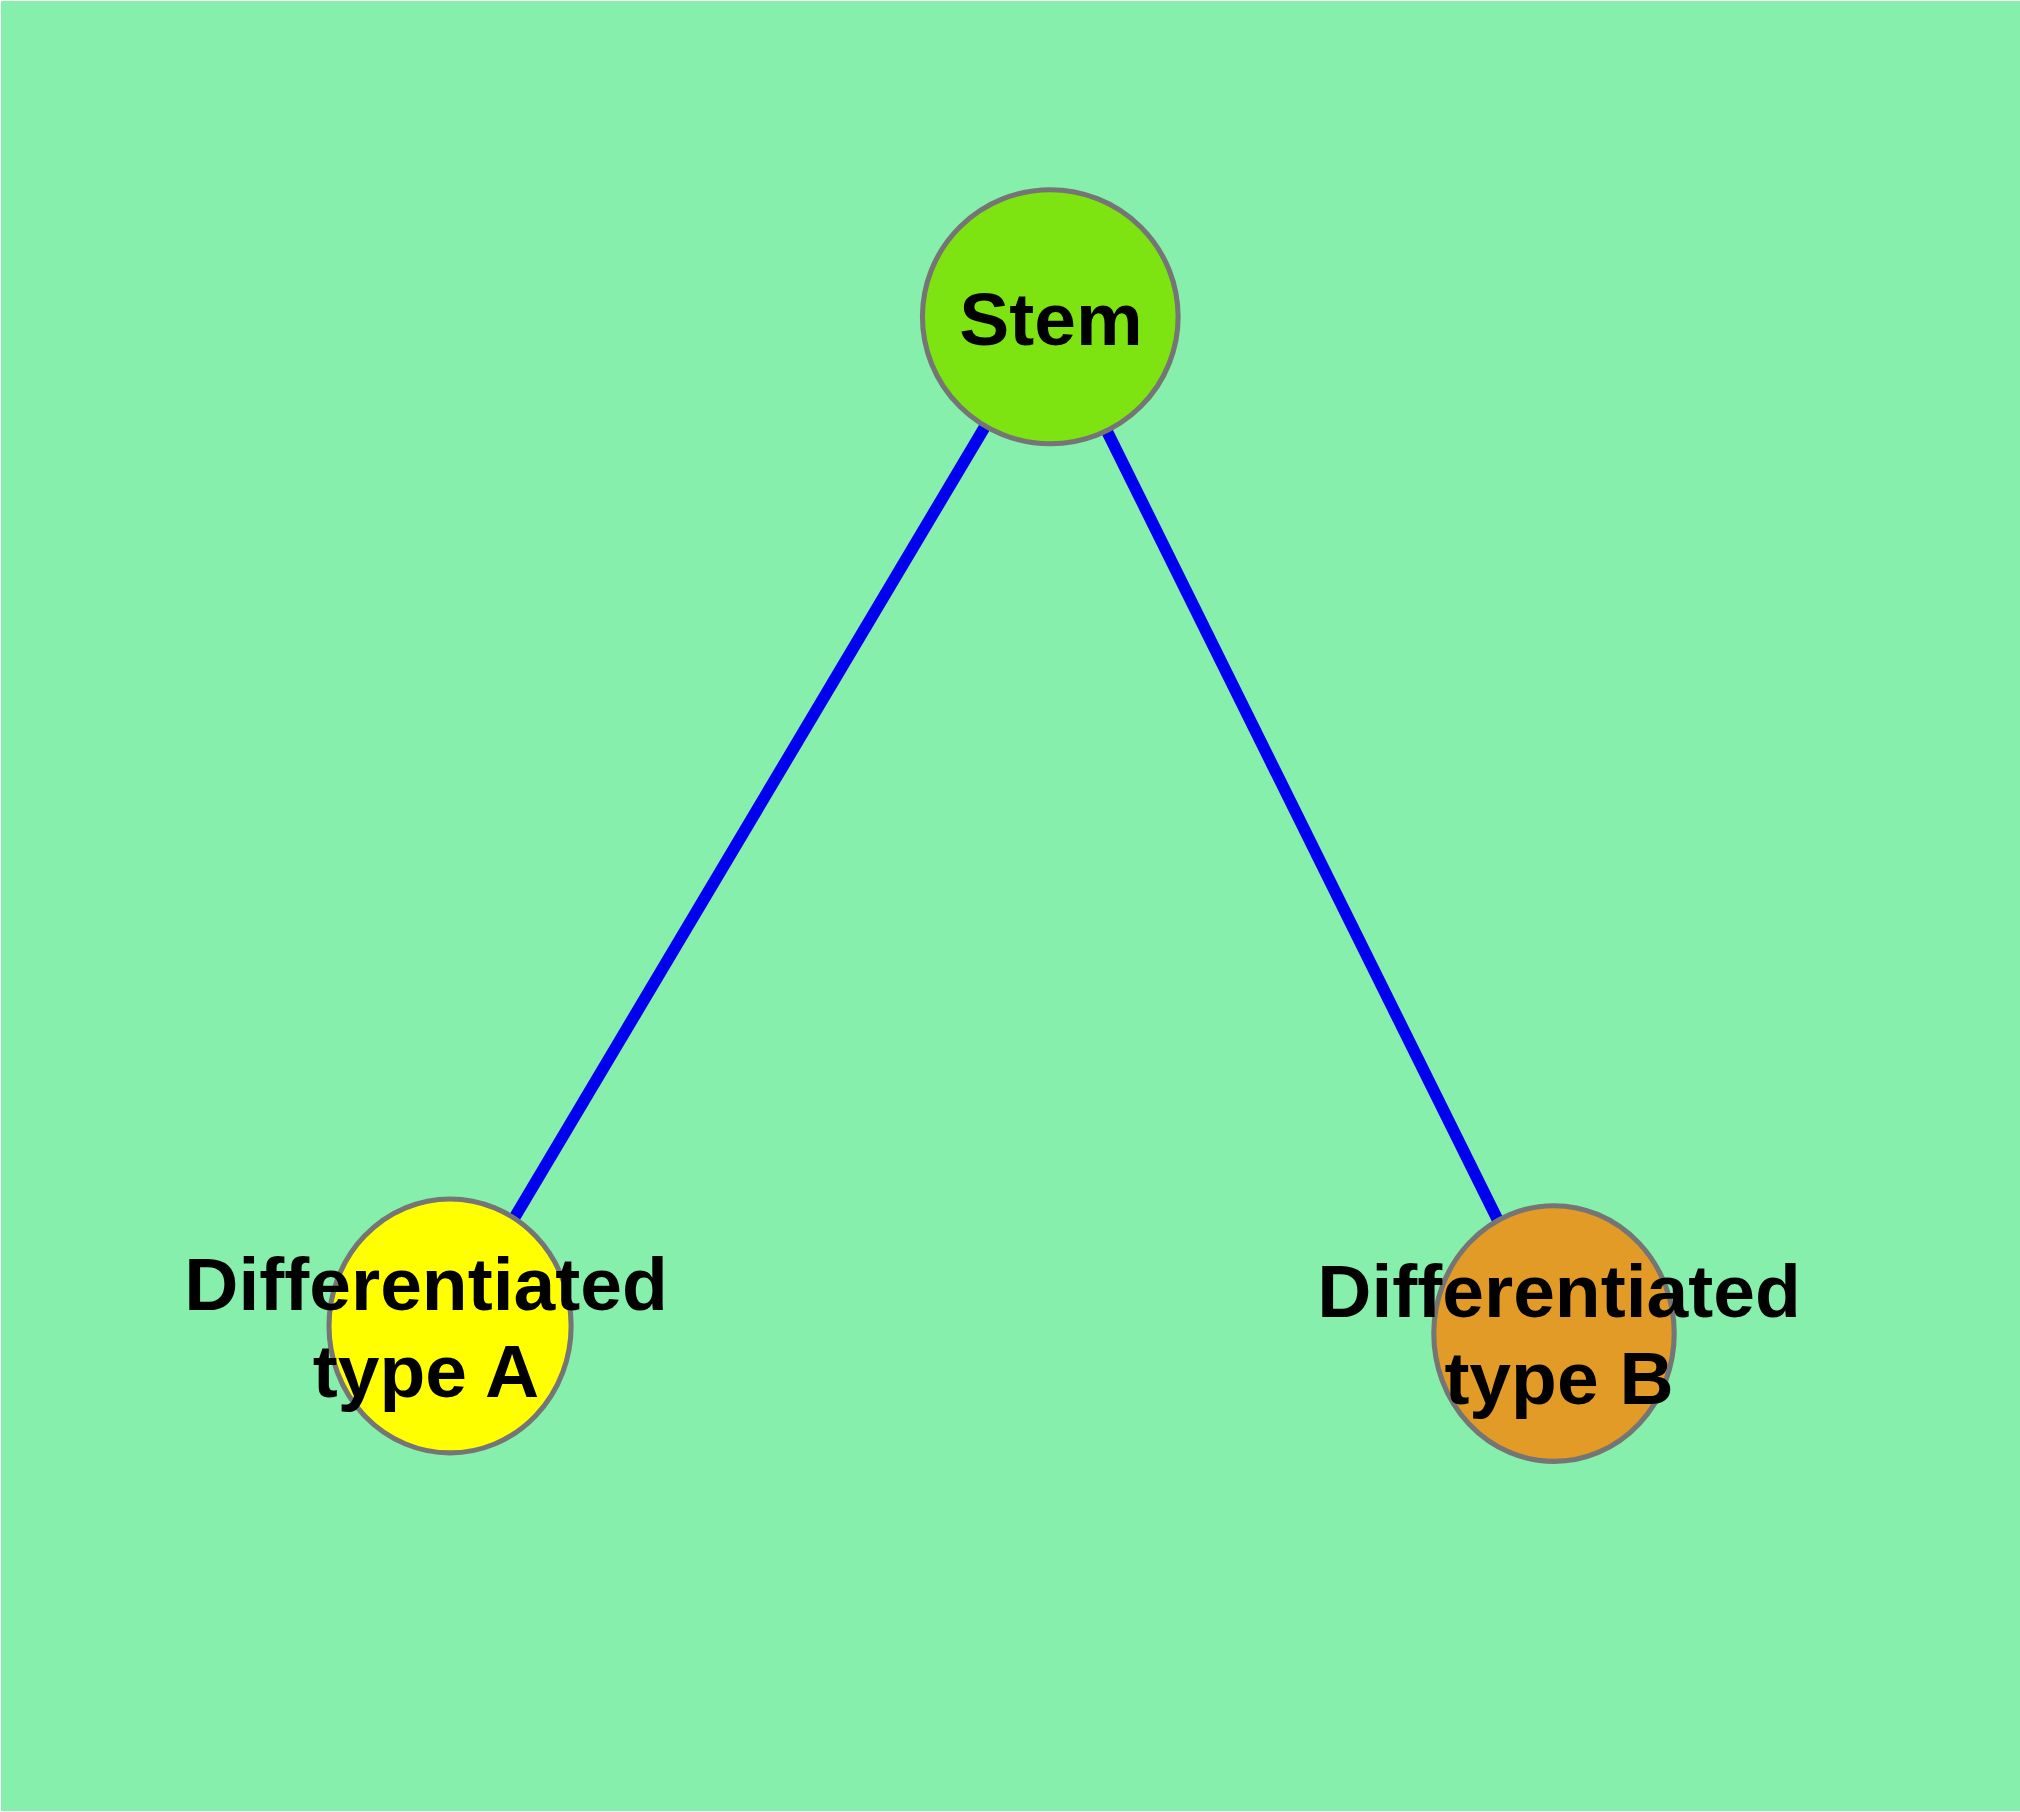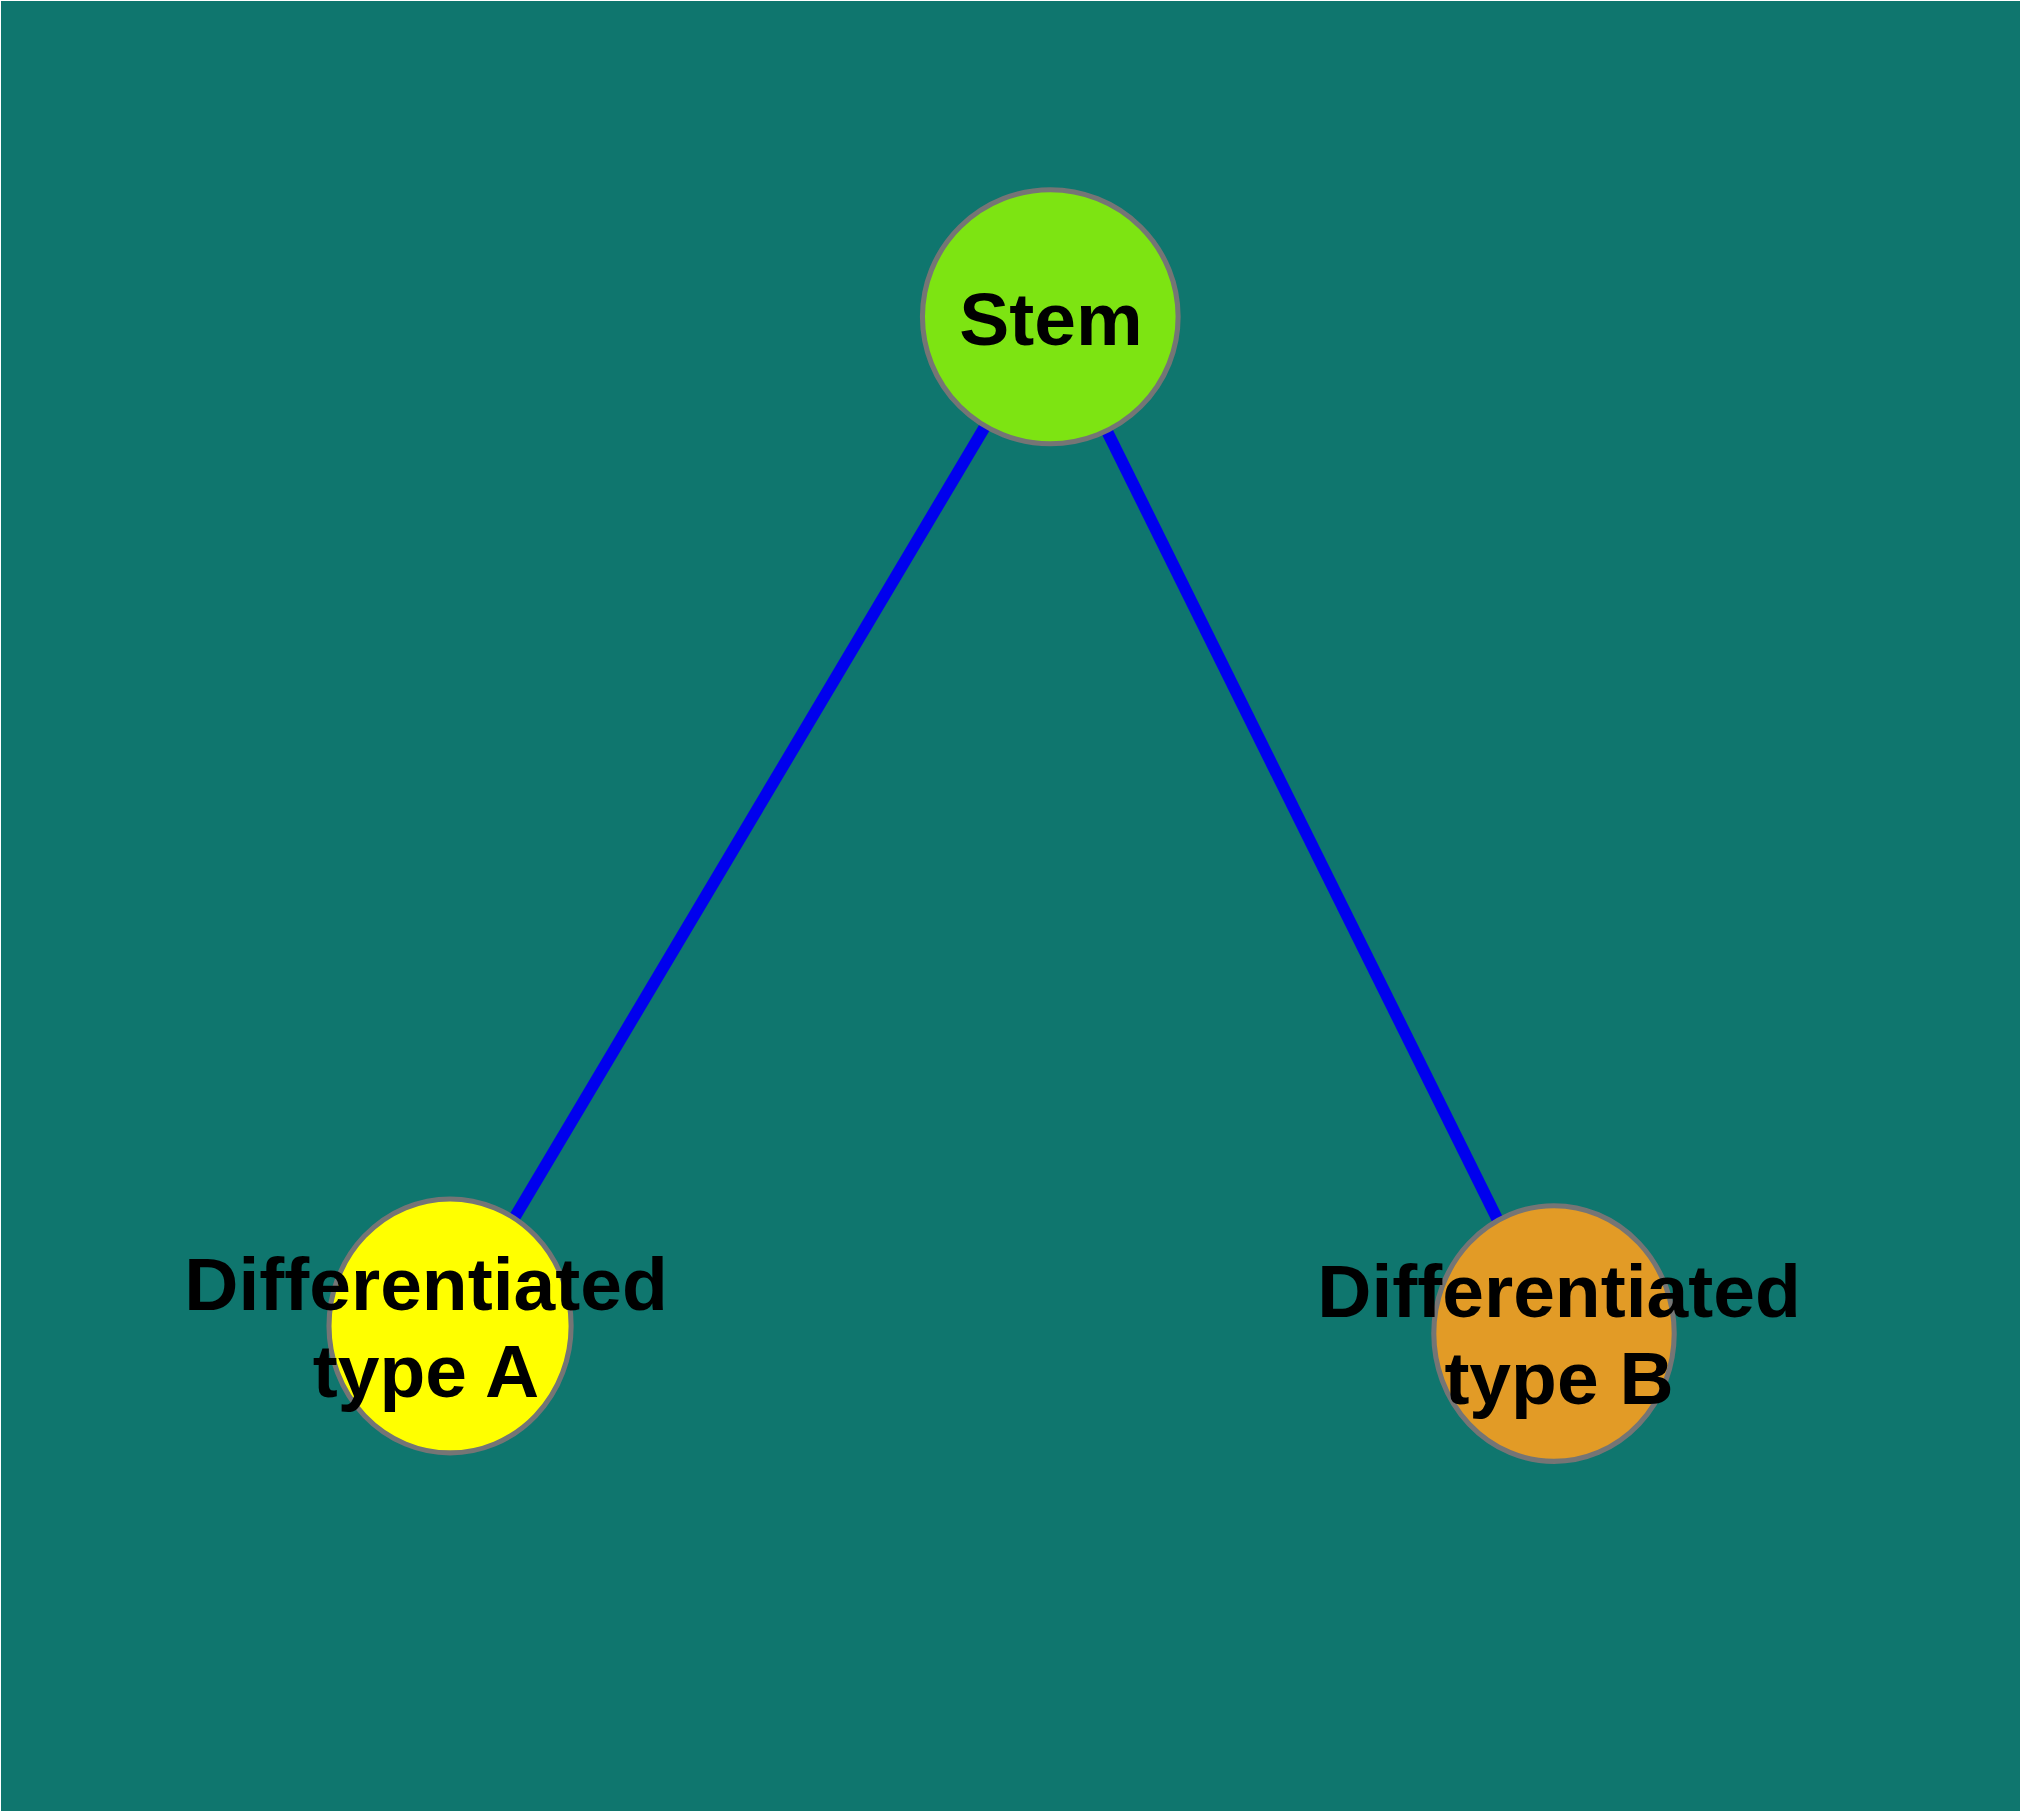--- a/index.html
+++ b/index.html
@@ -32,21 +32,21 @@
     color: #000000;
     white-space: pre-line;
     text-align: center;
     width: max-content;
     pointer-events: none;
   }
 </style>
 </head>
 <body>
 
-<div class="canvas" style="background-color: #0f766e;">
+<div class="canvas" style="background-color: #86efac;">
 
   <svg class="edges-layer" viewBox="0 0 2384 2138" xmlns="http://www.w3.org/2000/svg">
 
     <line x1="1239" y1="373" x2="530" y2="1565" stroke-width="14" stroke="#0000ee"></line>
     <line x1="1239" y1="373" x2="1834" y2="1574" stroke-width="14" stroke="#0000ee"></line>
 
     <ellipse cx="1239" cy="373" rx="151" ry="150" stroke-width="6" fill="#7de412" stroke="#757575"></ellipse>
     <ellipse cx="530" cy="1565" rx="143" ry="150" stroke-width="6" fill="#ffff00" stroke="#757575"></ellipse>
     <ellipse cx="1834" cy="1574" rx="142" ry="151" stroke-width="6" fill="#e29b26" stroke="#757575"></ellipse>
   </svg>

